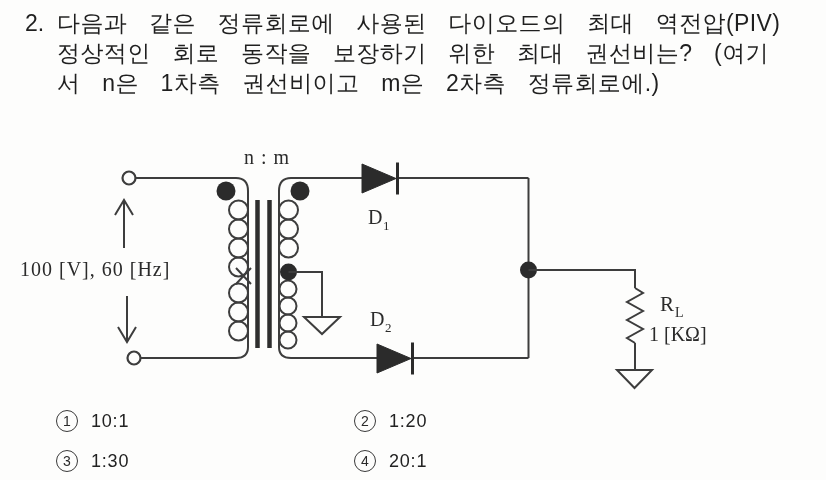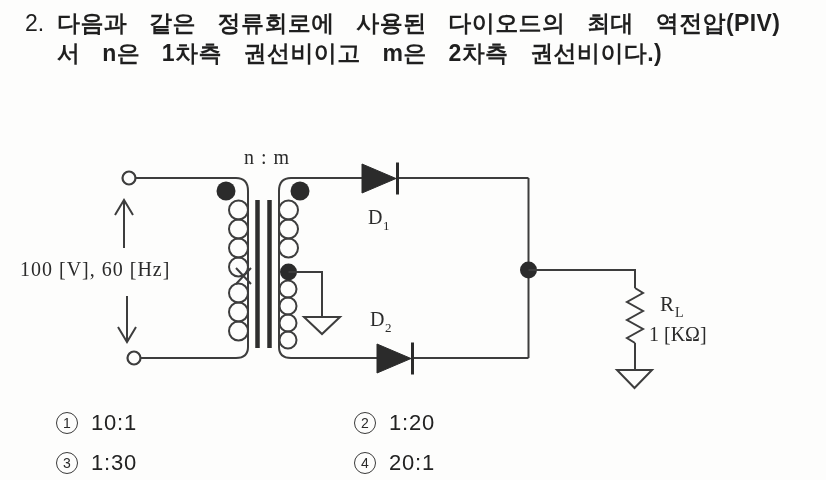--- a/index.html
+++ b/index.html
@@ -9,21 +9,21 @@
     background:#fdfdfc;
     overflow:hidden;
     font-family:"Liberation Sans", sans-serif;
     color:#1f1f1f;
   }
   
   .qnum{
     position:absolute;left:25px;top:8px;
     font-size:23px;line-height:30px;
   }
-  .qtext{position:absolute;left:57px;top:8px;font-weight:bold;}
+  .qtext{position:absolute;left:57px;top:8px;}
   .qline{
     font-size:23px;line-height:30px;
     letter-spacing:0.4px;word-spacing:15px;
     white-space:nowrap;
   }
   
   .circuit-svg{position:absolute;left:0;top:0;width:826px;height:480px;}
   .wire{stroke:#3d3d3d;stroke-width:2;fill:none;}
   .thin{stroke:#3d3d3d;stroke-width:2;fill:none;}
   .core{stroke:#2e2e2e;stroke-width:4.5;}
@@ -37,35 +37,36 @@
     position:absolute;display:flex;align-items:center;gap:13px;
   }
   .opt-circle{
     box-sizing:border-box;
     width:22px;height:22px;
     border:1.7px solid #3a3a3a;border-radius:50%;
     display:flex;align-items:center;justify-content:center;
     font-size:14px;color:#2a2a2a;
     flex:0 0 auto;
   }
-  .opt-label{font-size:22px;letter-spacing:0.8px;color:#222;}
+  .opt-label{font-size:18px;letter-spacing:0.8px;color:#222;}
   #opt1{left:56px;top:410px;}
   #opt2{left:354px;top:410px;}
   #opt3{left:56px;top:450px;}
   #opt4{left:354px;top:450px;}
 </style>
 </head>
 <body>
 
 <div class="page">
 
   <div class="qnum">2.</div>
   <div class="qtext">
     <div class="qline">다음과 같은 정류회로에 사용된 다이오드의 최대 역전압(PIV)</div>
-    <div class="qline">서 n은 1차측 권선비이고 m은 2차측 권선비이다.)</div>
+    <div class="qline">정상적인 회로 동작을 보장하기 위한 최대 권선비는? (여기</div>
+    <div class="qline">서 n은 1차측 권선비이고 m은 2차측 정류회로에.)</div>
   </div>
 
   <svg class="circuit-svg" viewBox="0 0 826 480">
 
     <circle class="term" cx="129" cy="178" r="6.5"></circle>
     <circle class="term" cx="134" cy="358" r="6.5"></circle>
 
     <g>
       <line class="thin" x1="124" y1="248" x2="124" y2="202"></line>
       <polyline class="thin" points="115,215 124,200 133,215"></polyline>

